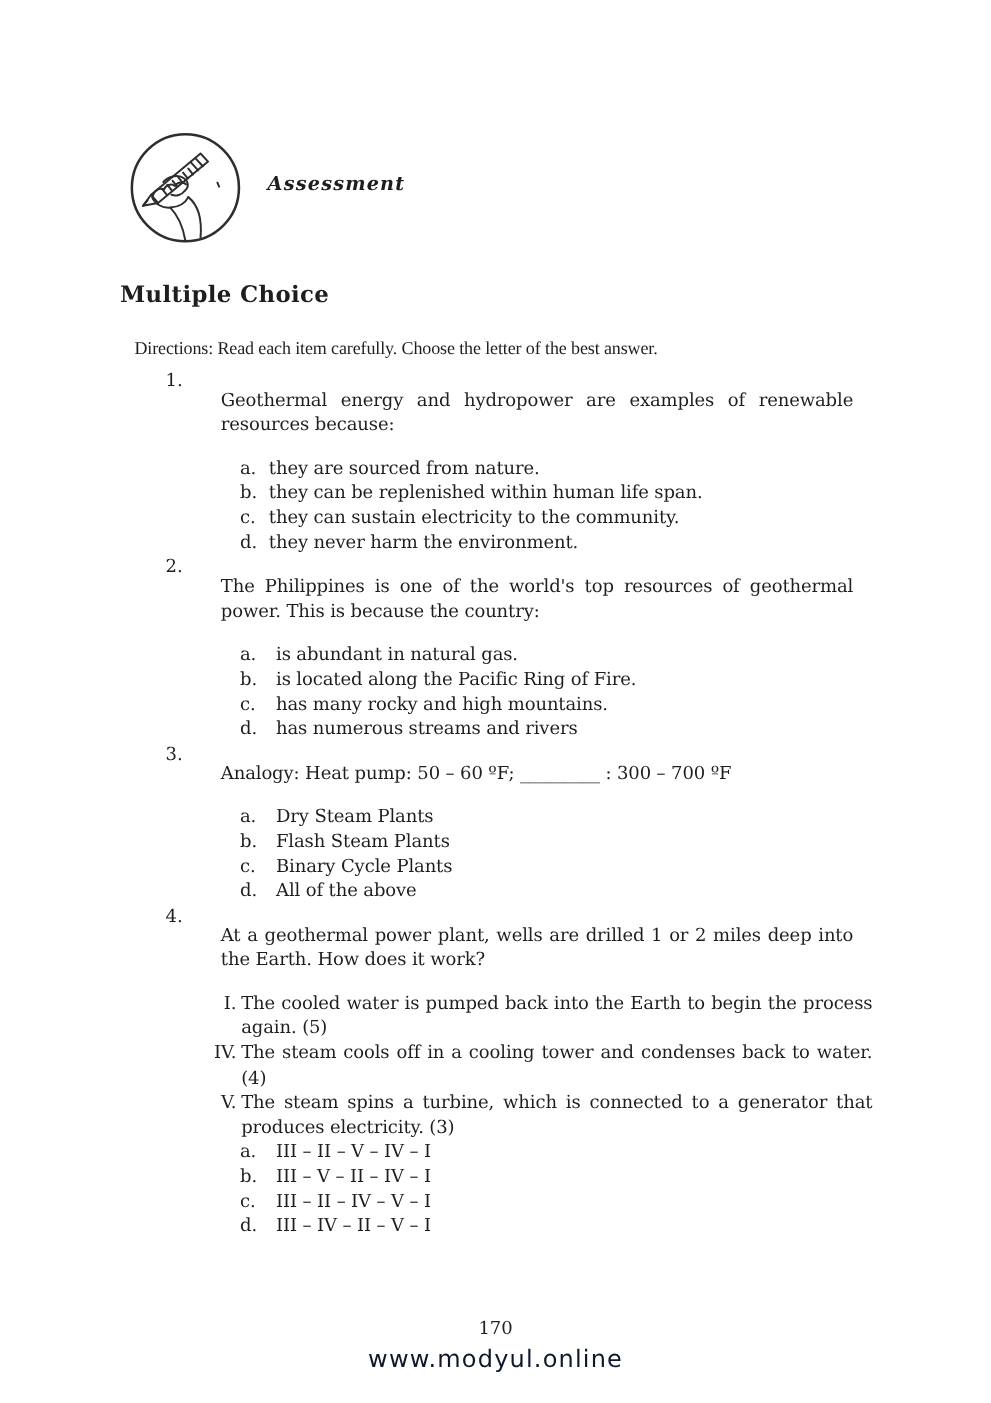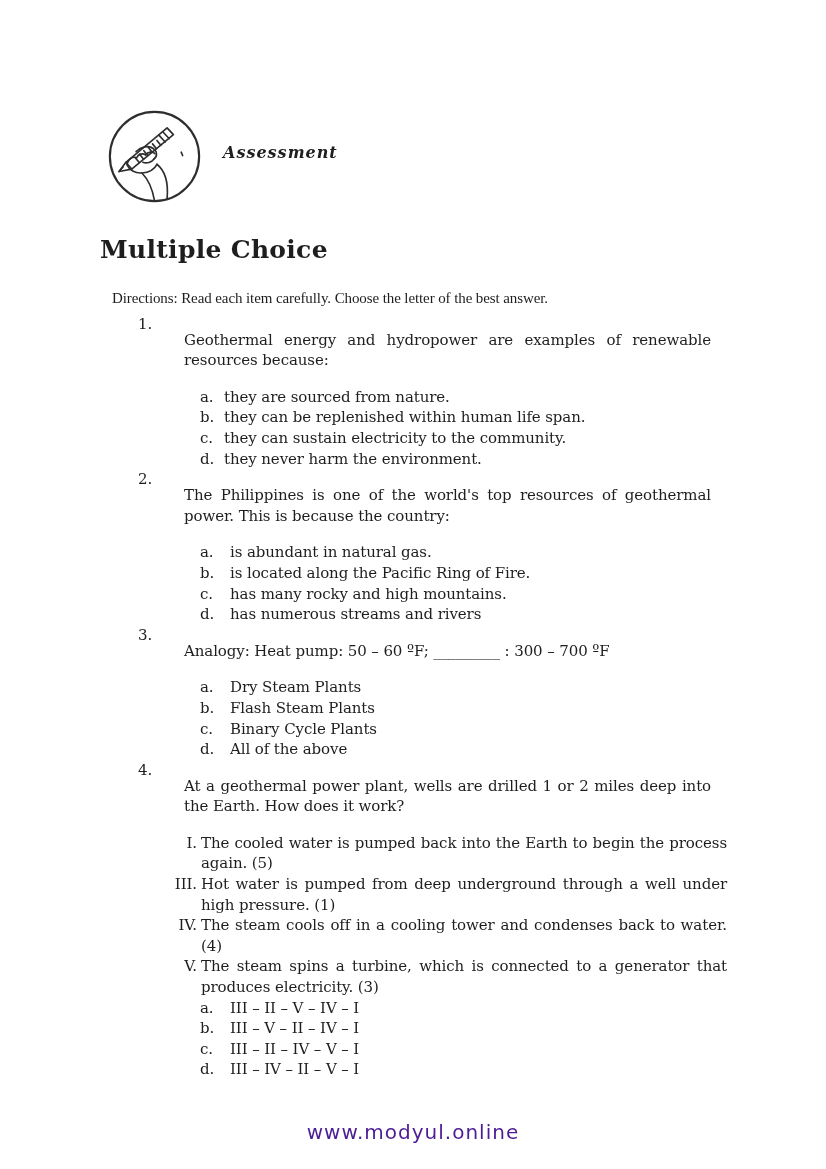--- a/index.html
+++ b/index.html
@@ -14,21 +14,21 @@
     padding:108px 99px 0 100px;
   }
   .header-row{display:flex;align-items:center;margin-left:6px;}
   .header-icon{width:97px;height:97px;flex-shrink:0;}
   .page-title{
     font-size:16px;font-weight:bold;font-style:italic;
     letter-spacing:1px;margin:0 0 0 20px;
     transform:translateY(-4px);
   }
   .section-title{
-    font-size:25px;font-weight:bold;
+    font-size:19px;font-weight:bold;
     margin:30px 0 0 0;letter-spacing:.3px;
   }
   .body-text{font-size:15px;line-height:20.6px;letter-spacing:-0.1px;}
   .directions{margin:24px 0 0 12px;font-family:Liberation Serif, serif;}
   .questions{margin-top:5px;}
   .q{display:flex;margin:0;}
   .qnum{width:30px;flex-shrink:0;padding-left:38px;box-sizing:content-box;}
   .qbody{flex:1;min-width:0;}
   .stem{margin:16px;text-align:justify;}
   .opt{display:flex;margin-left:32px;}
@@ -39,21 +39,21 @@
   .rlabel{flex-shrink:0;width:29px;text-align:right;padding-right:4px;}
   .stext{flex:1;min-width:0;text-align:justify;}
   .page-number{
     position:absolute;left:0;top:1098px;width:100%;
     text-align:center;font-size:15px;color:#222;
   }
   .watermark{
     position:absolute;left:0;top:1120px;width:100%;
     text-align:center;
     font-family:"DejaVu Sans","Liberation Sans",sans-serif;
-    font-size:20px;color:#4c1d95;letter-spacing:1px;
+    font-size:20px;color:#0f172a;letter-spacing:1px;
   }
   svg .ln{fill:none;stroke:#2e2e2e;stroke-width:1.7;stroke-linecap:round;stroke-linejoin:round;}
   svg .circ{fill:none;stroke:#2e2e2e;stroke-width:2.2;}
 </style>
 </head>
 <body>
 
 <div class="page">
 
   <div class="header-row">
@@ -157,24 +157,20 @@
     <div class="q">
       <div class="qnum">4.</div>
       <div class="qbody">
         <p class="stem">At a geothermal power plant, wells are drilled 1 or 2 miles deep into the Earth. How does it work?</p>
 
         <div class="stmt">
           <span class="rlabel">I.</span>
           <span class="stext">The cooled water is pumped back into the Earth to begin the process again. (5)</span>
         </div>
         <div class="stmt">
-          <span class="rlabel">III.</span>
-          <span class="stext">Hot water is pumped from deep underground through a well under high pressure. (1)</span>
-        </div>
-        <div class="stmt">
           <span class="rlabel">IV.</span>
           <span class="stext">The steam cools off in a cooling tower and condenses back to water. (4)</span>
         </div>
         <div class="stmt">
           <span class="rlabel">V.</span>
           <span class="stext">The steam spins a turbine, which is connected to a generator that produces electricity. (3)</span>
         </div>
 
         <div class="opt">
           <span class="olabel">a.</span>
@@ -190,15 +186,16 @@
         </div>
         <div class="opt">
           <span class="olabel">d.</span>
           <span class="otext">III – IV – II – V – I</span>
         </div>
       </div>
     </div>
 
   </div>
 
+  <div class="page-number">170</div>
   <div class="watermark">www.modyul.online</div>
 
 </div>
 
 </body></html>

